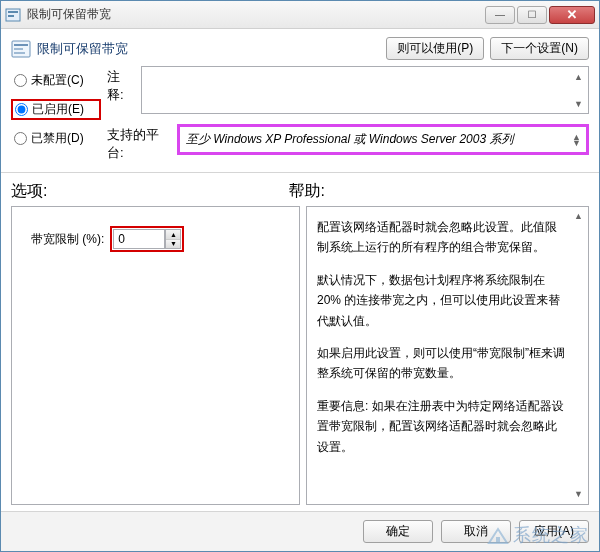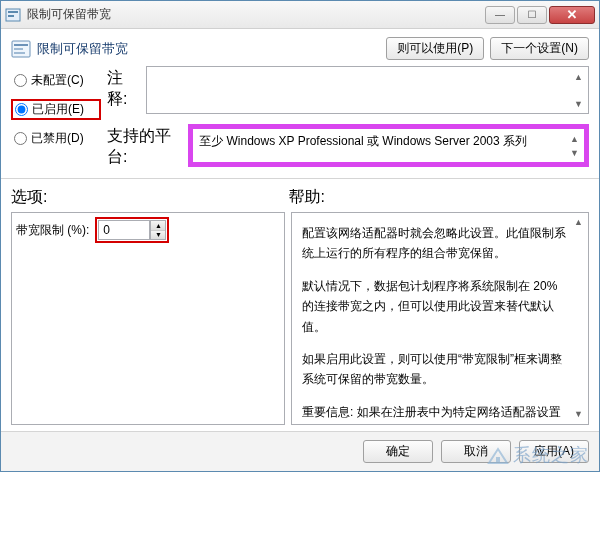--- a/index.html
+++ b/index.html
@@ -5,21 +5,21 @@
   * { box-sizing: border-box; }
   body {
     margin: 0;
     font-family: "Microsoft YaHei", "SimSun", Tahoma, sans-serif;
     font-size: 12px;
     background: #fff;
     color: #000;
   }
   .window {
     width: 600px;
-    height: 472px;
+    height: 552px;
     border: 1px solid #5b8ab0;
     background: #fff;
     position: relative;
     display: flex;
     flex-direction: column;
   }
   
   .titlebar {
     height: 28px;
     background: linear-gradient(to bottom, #f8f8f8, #e9e9e9);
@@ -111,44 +111,45 @@
   }
   .radio-row {
     display: flex;
     align-items: center;
     gap: 4px;
     padding: 2px 3px;
   }
   .radio-row input { margin:0; }
   .hl-red { border: 2px solid #d40000; border-radius:0; padding:0 2px;}
   .comment-label, .platform-label {
-    font-size: 16px;
+    font-size: 13px;
     padding-top: 2px;
   }
   .textarea {
     border: 1px solid #abadb3;
     min-height: 48px;
     width: 100%;
     background: #fff;
     position: relative;
   }
   .scroll-arrow {
     position: absolute;
     right: 2px;
     width: 15px; height: 15px;
     display: flex; align-items: center; justify-content: center;
     color: #666;
     font-size: 9px;
   }
   .platform-box {
-    border: 5px solid #d946ef;
+    border: 3px solid #d946ef;
     min-height: 24px;
     width: 100%;
-    padding: 4px 18px 12px 6px;
-    position: relative;
+    padding: 4px 18px 4px 6px;
+    position: relative;
+    font-style: italic;
   }
   
   .mid-labels {
     display: flex;
     padding: 8px 10px 4px 10px;
     font-size:16px;
   }
   .mid-labels .left { flex: 0 0 48%; }
   .mid-labels .right { flex: 1; }
   
@@ -160,21 +161,21 @@
     min-height: 0;
   }
   .panel {
     flex: 1;
     border: 1px solid #abadb3;
     background: #fff;
     position: relative;
     overflow: hidden;
   }
   .panel.left-panel {
-    padding: 4px;
+    padding: 19px;
   }
   .panel.right-panel {
     padding: 10px 22px 10px 10px;
     line-height: 1.7;
   }
   .right-panel p { margin: 0 0 12px 0; }
   .right-panel .scroll-arrow.top { top: 2px; }
   .right-panel .scroll-arrow.bot { bottom: 2px; }
   
   .spinner-row {

